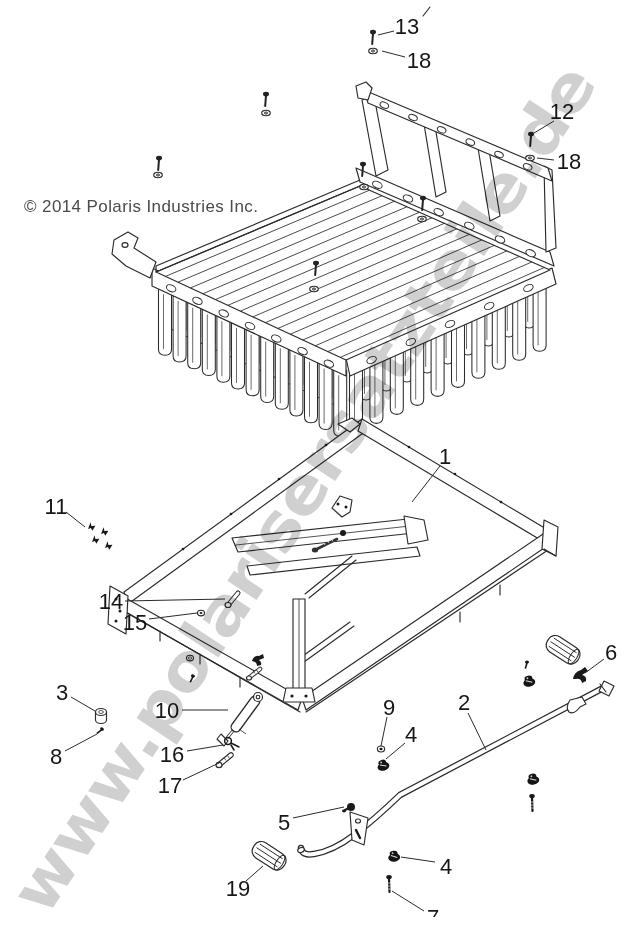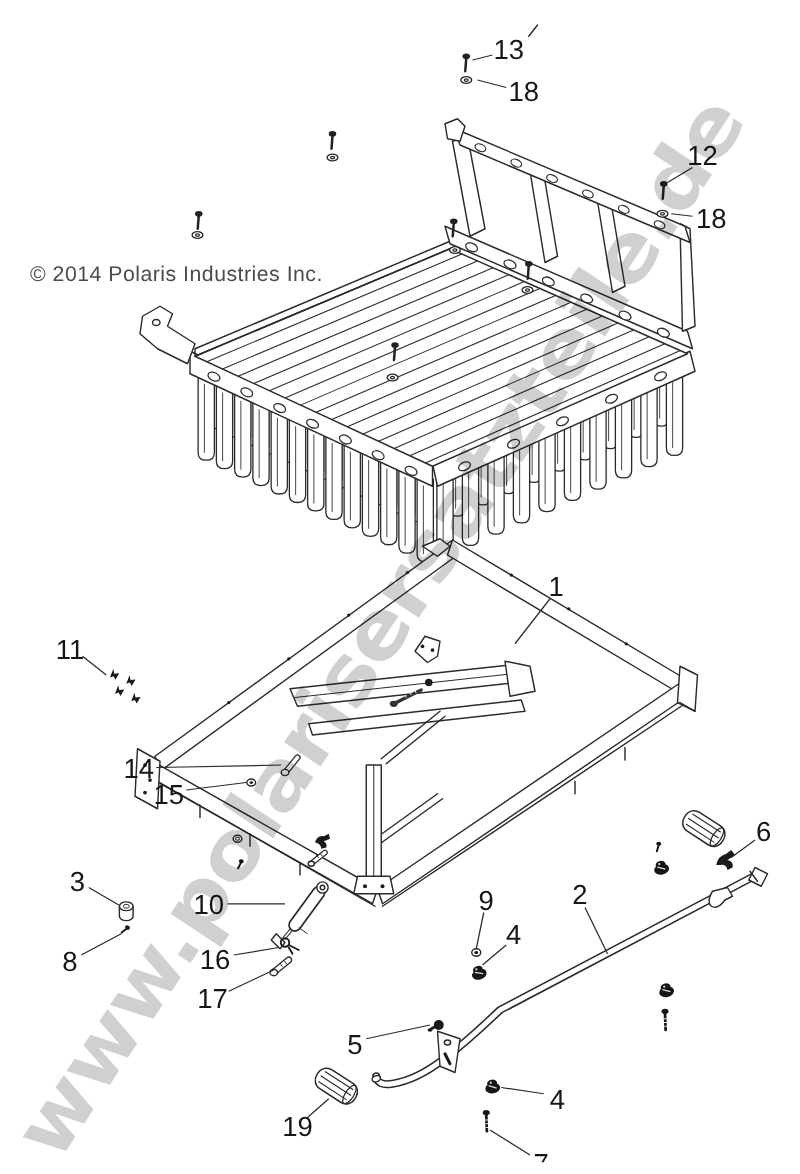--- a/index.html
+++ b/index.html
@@ -1,17 +1,17 @@
 <!DOCTYPE html>
 <html><head>
 <meta charset="utf-8">
 <style>
   html,body{margin:0;padding:0;background:#ffffff;}
   .stage{position:relative;width:640px;height:917px;background:#fff;overflow:hidden;
-         font-family:"Liberation Sans",sans-serif;margin-top:13px;}
+         font-family:"Liberation Sans",sans-serif;}
   svg{display:block}
   .ink{stroke:#2b2b2b;fill:none;stroke-width:1.15;stroke-linejoin:round;stroke-linecap:round}
   .wfill{fill:#ffffff;stroke:#2b2b2b;stroke-width:1.15;stroke-linejoin:round}
   .thin{stroke:#2b2b2b;stroke-width:.8;fill:none}
   .dk{fill:#1a1a1a;stroke:none}
   #callout-layer text{font:22px "Liberation Sans",sans-serif;fill:#161616}
   #callout-layer line{stroke:#2b2b2b;stroke-width:1}
   #copyright{font:17px "Liberation Sans",sans-serif;fill:#4b4b4b;letter-spacing:.4px}
   #watermark{font:bold 64px "DejaVu Sans",sans-serif;fill:#c6c6c6;fill-opacity:.82;
              mix-blend-mode:multiply;letter-spacing:-1px}

